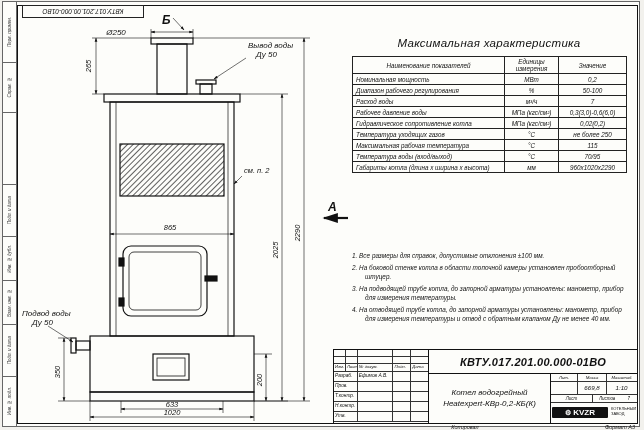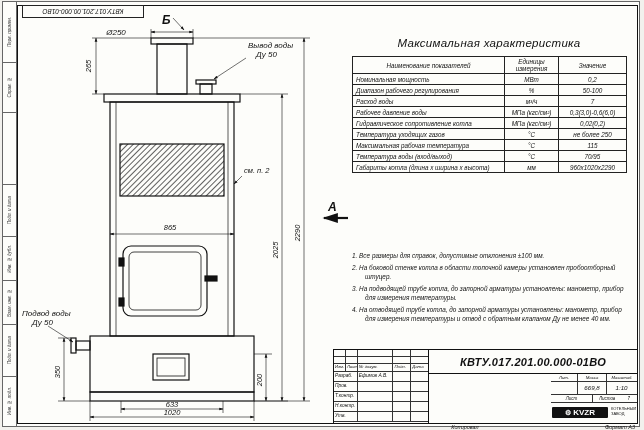--- a/index.html
+++ b/index.html
@@ -338,20 +338,24 @@
     <div class="tb-rolerow">
       <span class="r1">Утв.</span>
       <span class="r2"></span>
       <span class="r3"></span>
         <span class="r4"></span>
     </div>
   </div>
 
   <div class="tb-doc">КВТУ.017.201.00.000-01ВО</div>
 
+  <div class="tb-product">
+    <span>Котел водогрейный</span>
+    <span>Heatexpert-КВр-0,2-КБ(К)</span>
+  </div>
 
   <div class="tb-right">
     <div class="tb-r-row tb-r-hdr">
       <span class="k1">Лит.</span>
       <span class="k2">Масса</span>
       <span class="k3">Масштаб</span>
     </div>
     <div class="tb-r-row tb-r-val">
       <span class="k1"></span>
       <span class="k2">669,8</span>

